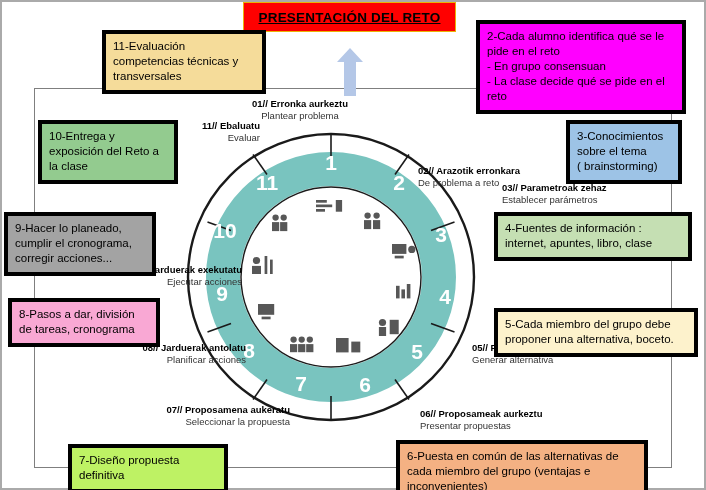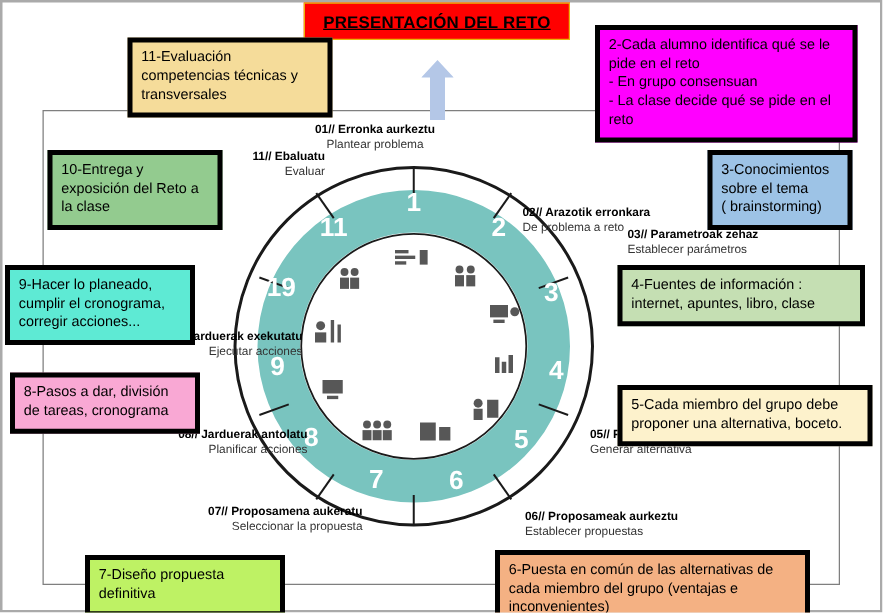--- a/index.html
+++ b/index.html
@@ -51,21 +51,21 @@
     white-space:pre-line;
   }
   .note-11 { left:58px;  top:30px;  width:164px; background:#f5dc9a;margin-left:44px; }
   .note-2  { left:476px; top:20px;  width:210px; background:#ff00ff; }
   .note-3  { left:566px; top:120px; width:116px; background:#9dc3e6; }
   .note-4  { left:494px; top:212px; width:198px; background:#c5dfb3; }
   .note-5  { left:494px; top:308px; width:204px; background:#fdf2cc; }
   .note-6  { left:396px; top:440px; width:252px; background:#f4b183; }
   .note-7  { left:68px;  top:444px; width:160px; background:#bef264; }
   .note-8  { left:8px;   top:298px; width:152px; background:#f9a8d4; }
-  .note-9  { left:4px;   top:212px; width:152px; background:#5eead4; }
+  .note-9  { left:4px;   top:212px; width:152px; background:#a3a3a3; }
   .note-10 { left:8px;   top:120px; width:140px; background:#93cb8f;margin-left:30px; }
 
   
   .step {
     position:absolute;
     font-size:9.5px;
     line-height:11.5px;
     color:#1a1a1a;
   }
   .step .eu { font-weight:bold; color:#000000; }
@@ -198,42 +198,42 @@
 
   <div class="ring-num" style="left:318px; top:150px;">1</div>
   <div class="ring-num" style="left:386px; top:170px;">2</div>
   <div class="ring-num" style="left:428px; top:222px;">3</div>
   <div class="ring-num" style="left:432px; top:284px;">4</div>
   <div class="ring-num" style="left:404px; top:339px;">5</div>
   <div class="ring-num" style="left:352px; top:372px;">6</div>
   <div class="ring-num" style="left:288px; top:371px;">7</div>
   <div class="ring-num" style="left:236px; top:338px;">8</div>
   <div class="ring-num" style="left:209px; top:281px;">9</div>
-  <div class="ring-num" style="left:212px; top:218px;">19</div>
+  <div class="ring-num" style="left:212px; top:218px;">10</div>
   <div class="ring-num" style="left:254px; top:170px;">11</div>
 
   <div class="step center s01">
     <div class="eu">01// Erronka aurkeztu</div>
     <div class="es">Plantear problema</div>
   </div>
   <div class="step right s02">
     <div class="eu">02// Arazotik erronkara</div>
     <div class="es">De problema a reto</div>
   </div>
   <div class="step right s03">
     <div class="eu">03// Parametroak zehaz</div>
     <div class="es">Establecer parámetros</div>
   </div>
   <div class="step right s05">
     <div class="eu">05// Proposamenak sor</div>
     <div class="es">Generar alternativa</div>
   </div>
   <div class="step right s06">
     <div class="eu">06// Proposameak aurkeztu</div>
-    <div class="es">Establecer propuestas</div>
+    <div class="es">Presentar propuestas</div>
   </div>
   <div class="step left s07">
     <div class="eu">07// Proposamena aukeratu</div>
     <div class="es">Seleccionar la propuesta</div>
   </div>
   <div class="step left s08">
     <div class="eu">08// Jarduerak antolatu</div>
     <div class="es">Planificar acciones</div>
   </div>
   <div class="step left s09">

